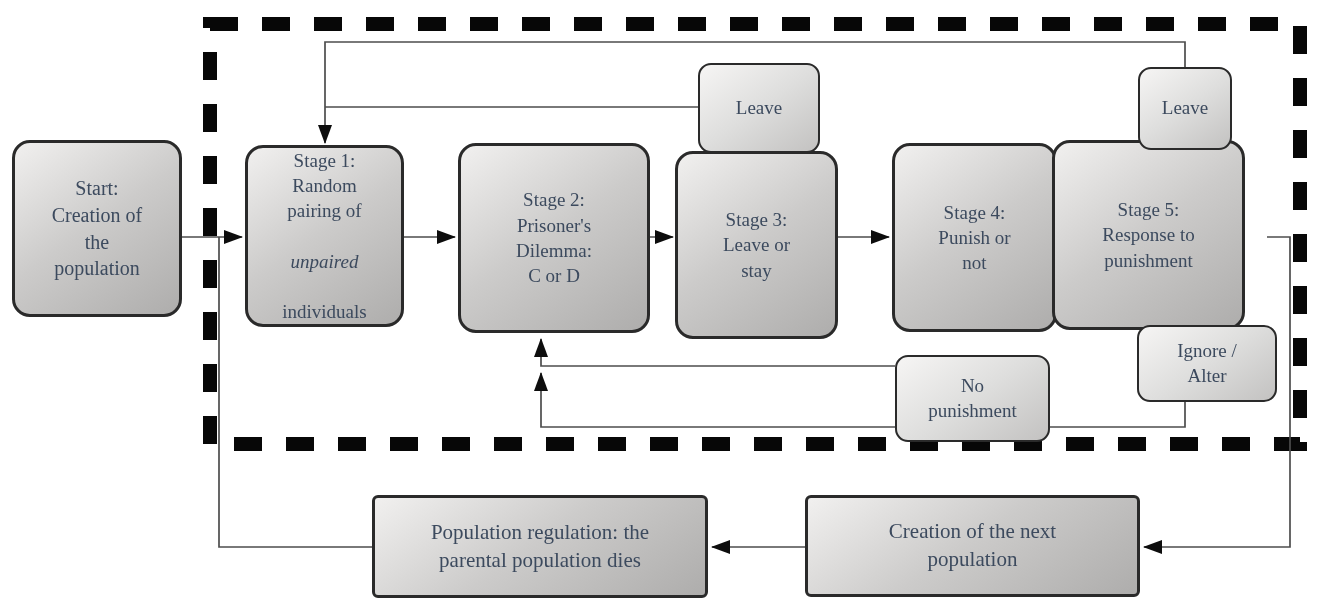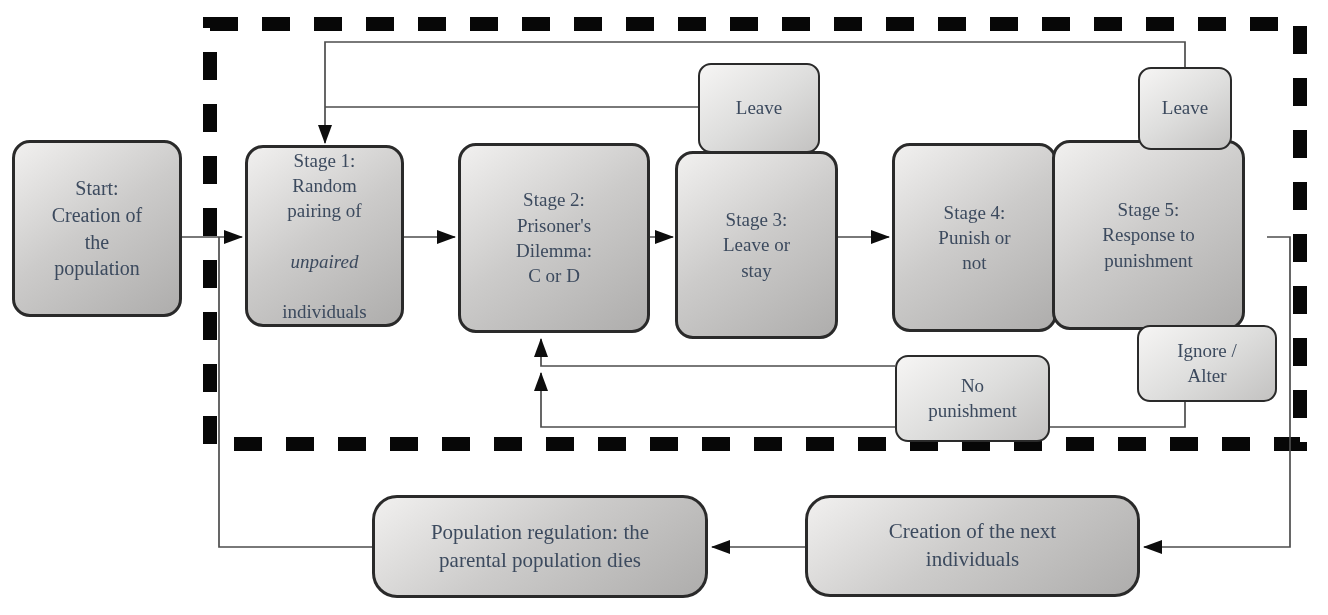--- a/index.html
+++ b/index.html
@@ -38,21 +38,21 @@
   .box .txt > span, .box .txt > em{display:block;white-space:pre-line;}
   .stage{font-size:19px;line-height:1.33;z-index:2;}
   .small{
     border-radius:13px;
     border-width:2.5px;
     background:linear-gradient(145deg,var(--small-box-fill-light,#f6f5f4) 0%, #dededd 50%, var(--small-box-fill-dark,#c3c2c1) 100%);
     font-size:19px;line-height:1.3;
     z-index:3;
   }
   .wide{
-    border-radius:25px;
+    border-radius:6px;
     font-size:21px;line-height:1.32;
   }
   em.it{font-style:italic;}
 </style>
 </head>
 <body>
 
 <div class="canvas">
 
   <svg class="wires" width="1328" height="615" viewBox="0 0 1328 615">
@@ -141,16 +141,16 @@
 Alter</span>
   </div>
 
   <div class="box wide" style="left:372px;top:495px;width:336px;height:103px;">
     <span class="txt">Population regulation: the
 parental population dies</span>
   </div>
 
   <div class="box wide" style="left:805px;top:495px;width:335px;height:102px;">
     <span class="txt">Creation of the next
-individuals</span>
+population</span>
   </div>
 
 </div>
 
 </body></html>

